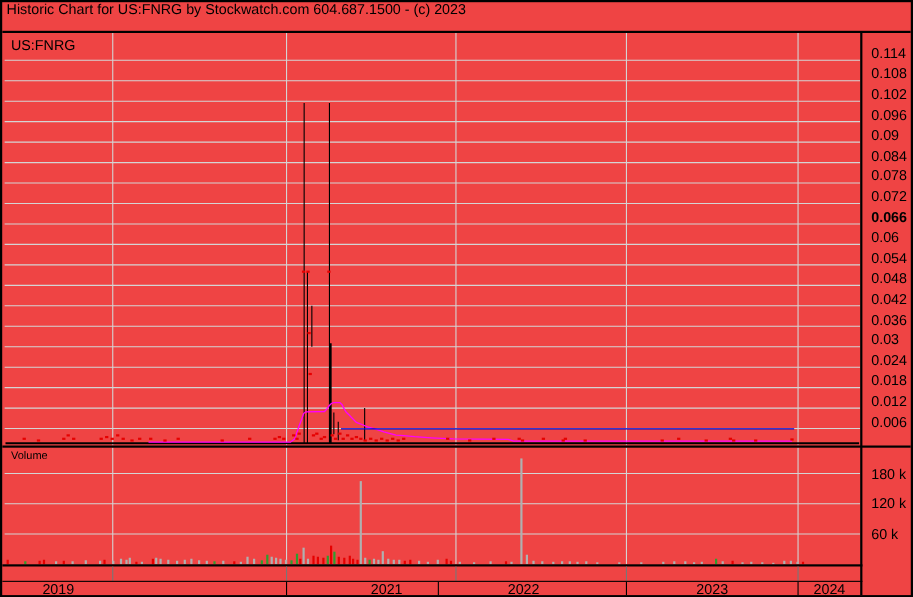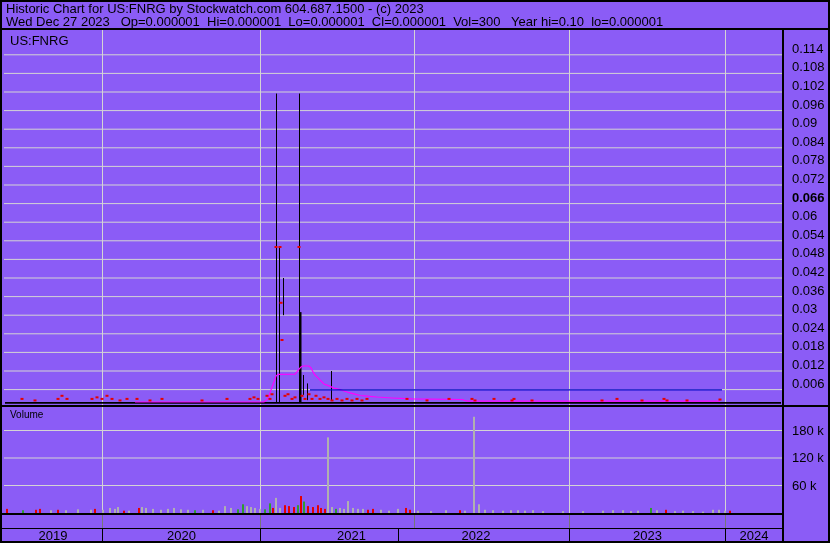--- a/index.html
+++ b/index.html
@@ -1,17 +1,17 @@
 <!DOCTYPE html>
 <html><head>
 <meta charset="utf-8">
 <style>
   html,body{margin:0;padding:0;background:#888;}
   #root{
-    position:relative;width:830px;height:543px;background:#8b5cf6;
+    position:relative;width:830px;height:543px;background:#ef4444;
     border:2px solid #000;box-sizing:border-box;overflow:hidden;
     font-family:"Liberation Sans",sans-serif;color:#000;
   }
   .hline{position:absolute;background:#000;}
   .vline{position:absolute;background:#000;}
   #header{position:absolute;left:0;top:0;width:100%;height:26px;}
   #header div{position:absolute;left:4px;white-space:pre;font-size:13px;line-height:13px;}
   #header-line1{top:0px;}
   #header-line2{top:13px;}
   #price-panel{position:absolute;left:2px;top:28px;width:778px;height:375px;}
@@ -27,21 +27,20 @@
   .year-cell.bordered{border-left:1px solid #000;}
   svg{position:absolute;left:0;top:0;display:block;}
 </style>
 </head>
 <body>
 
 <div id="root">
 
   <div id="header">
     <div id="header-line1">Historic Chart for US:FNRG by Stockwatch.com 604.687.1500 - (c) 2023</div>
-    <div id="header-line2">Wed Dec 27 2023   Op=0.000001  Hi=0.000001  Lo=0.000001  Cl=0.000001  Vol=300   Year hi=0.10  lo=0.000001</div>
   </div>
 
   <div class="hline" style="left:0;top:26px;width:826px;height:2px;"></div>
 
   <div id="price-panel">
     <svg id="price-svg" width="778" height="375">
         <line x1="0" y1="24.80000000000001" x2="778" y2="24.80000000000001" stroke="#d4d4d4" stroke-width="1"></line>
         <line x1="0" y1="43.400000000000034" x2="778" y2="43.400000000000034" stroke="#d4d4d4" stroke-width="1"></line>
         <line x1="0" y1="62.00000000000006" x2="778" y2="62.00000000000006" stroke="#d4d4d4" stroke-width="1"></line>
         <line x1="0" y1="80.60000000000002" x2="778" y2="80.60000000000002" stroke="#d4d4d4" stroke-width="1"></line>
@@ -269,21 +268,20 @@
       <div class="strip-divider" style="left: 258px;"></div>
       <div class="strip-divider" style="left: 412px;"></div>
       <div class="strip-divider" style="left: 567px;"></div>
       <div class="strip-divider" style="left: 723px;"></div>
     </div>
 
   <div class="hline" style="left:0;top:526px;width:782px;height:1px;"></div>
 
   <div id="year-row">
       <div class="year-cell" style="left: 2px; width: 98px;">2019</div>
-      <div class="year-cell bordered" style="left: 100px; width: 158px;">2020</div>
       <div class="year-cell bordered" style="left: 258px; width: 154px; padding-left: 28px;">2021</div>
       <div class="year-cell bordered" style="left: 396px; width: 155px;">2022</div>
       <div class="year-cell bordered" style="left: 567px; width: 156px;">2023</div>
       <div class="year-cell bordered" style="left: 723px; width: 57px;">2024</div>
     </div>
 
   <div class="vline" style="left:780px;top:28px;width:2px;height:513px;"></div>
 
   <div id="right-margin">
       <span class="tick-label" style="top: 11.8px;">0.114</span>

